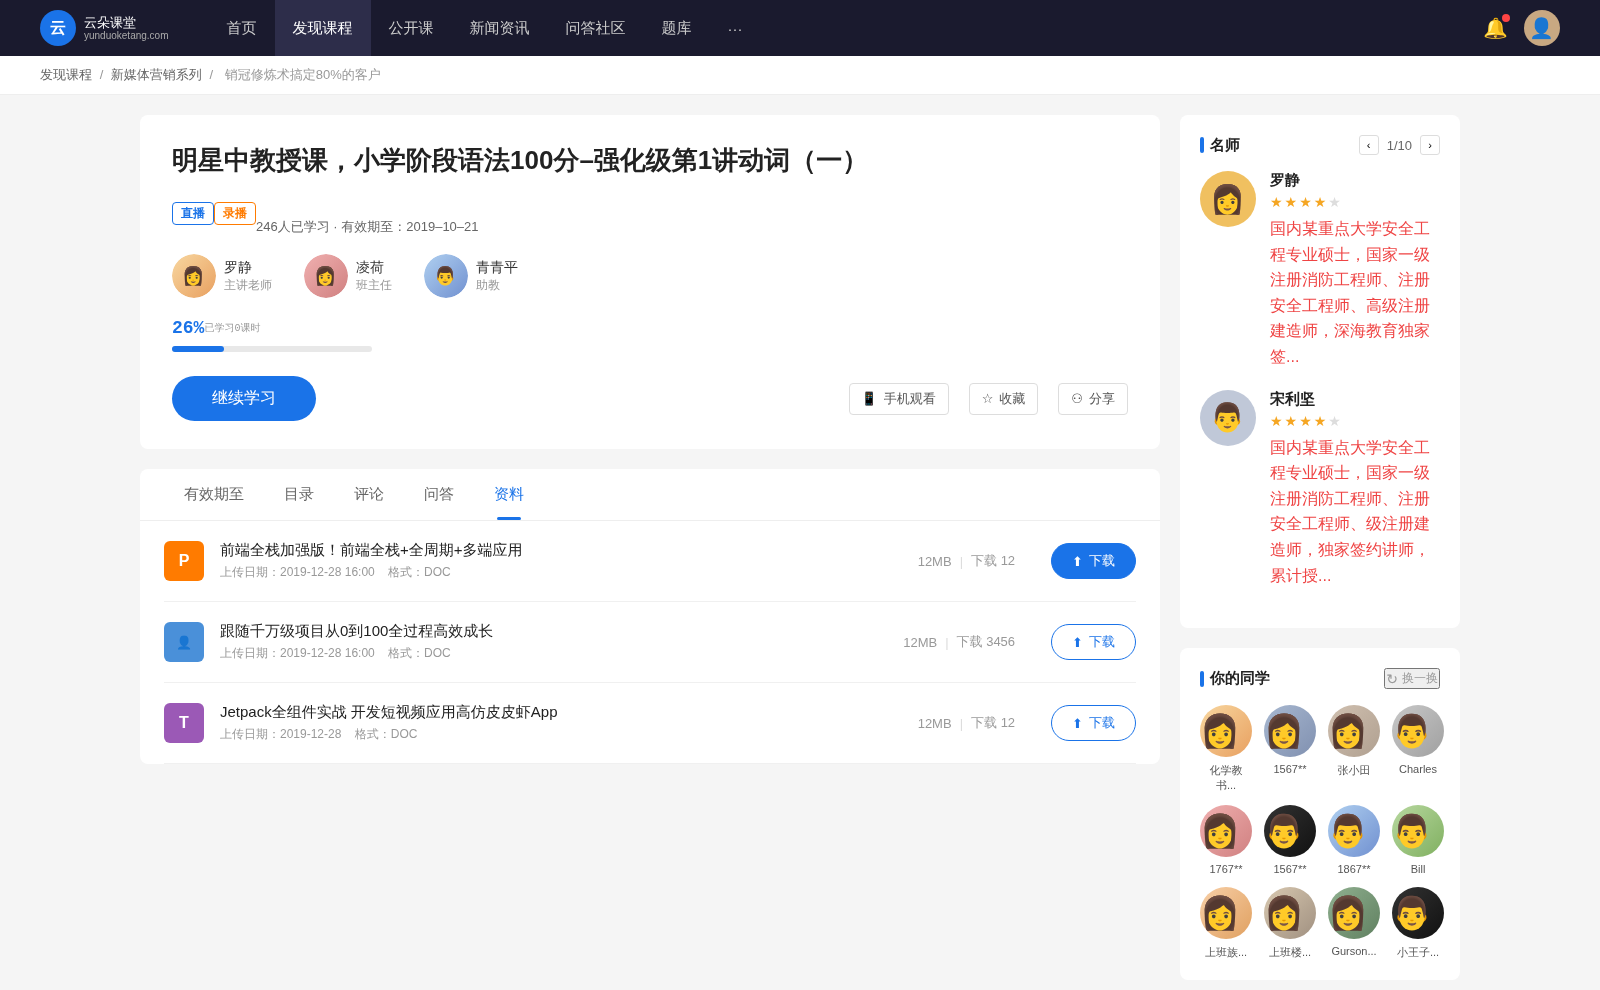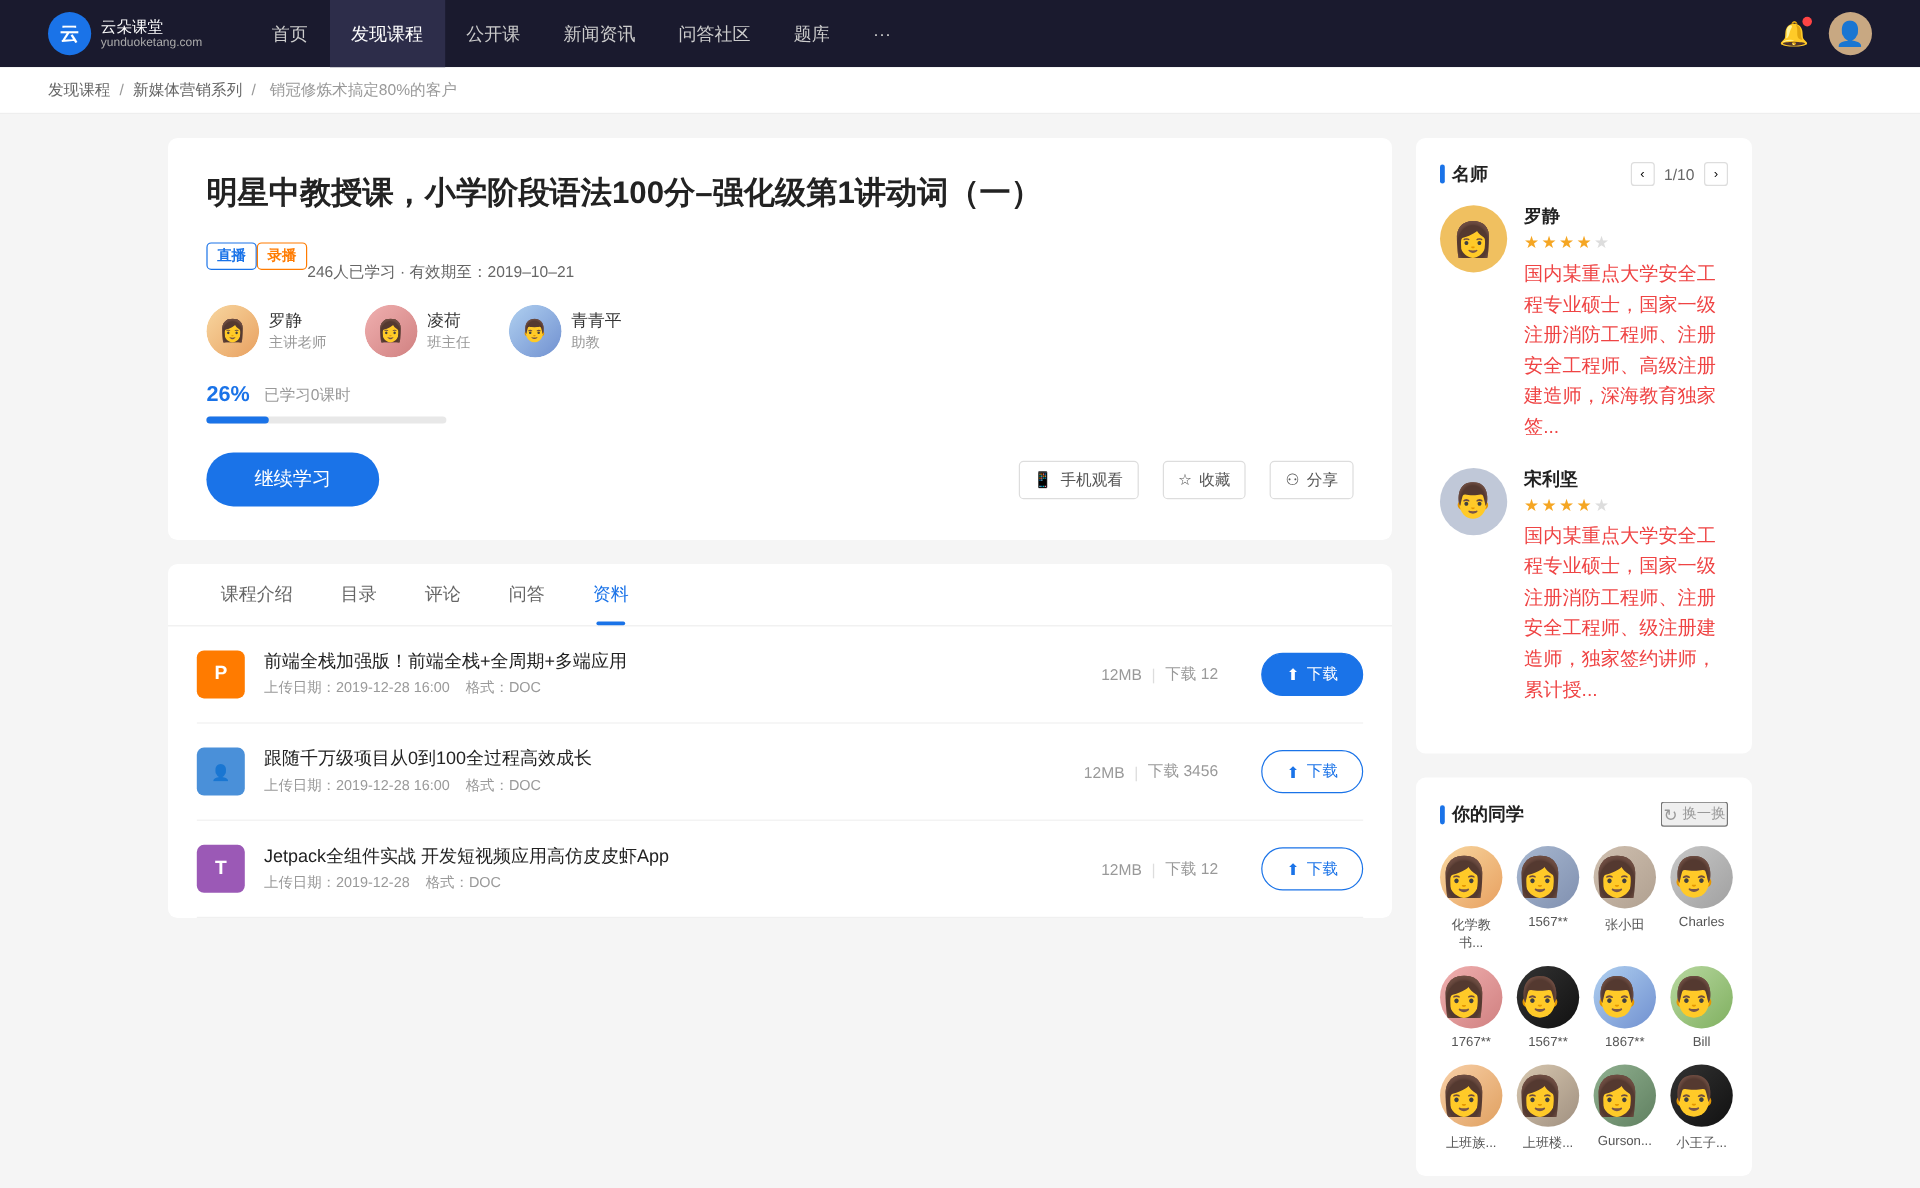--- a/index.html
+++ b/index.html
@@ -40,23 +40,23 @@
     .teachers { display: flex; gap: 32px; margin-bottom: 20px; }
     .teacher { display: flex; align-items: center; gap: 8px; }
     .teacher-avatar { width: 44px; height: 44px; border-radius: 50%; overflow: hidden; }
     .avatar-placeholder { width: 100%; height: 100%; display: flex; align-items: center; justify-content: center; font-size: 18px; }
     .teacher-info { }
     .teacher-name { font-size: 14px; color: #333; font-weight: 500; }
     .teacher-role { font-size: 12px; color: #999; }
 
     
     .progress-section { margin-bottom: 24px; }
-    .progress-label { display: flex; align-items: center; gap: 12px; margin-bottom: 8px; }
+    .progress-label { display: flex; align-items: center; margin-bottom: 8px; font-family: Liberation Mono, monospace; }
     .progress-pct { color: #1a73e8; font-size: 18px; font-weight: bold; }
-    .progress-text { color: #999; font-size: 13px; }
+    .progress-text { color: #999; font-size: 10px; }
     .progress-bar-bg { width: 200px; height: 6px; background: #e8e8e8; border-radius: 3px; }
     .progress-bar-fill { height: 6px; background: #1a73e8; border-radius: 3px; width: 26%; }
 
     
     .course-actions { display: flex; align-items: center; }
     .btn-primary { background: #1a73e8; color: white; border: none; border-radius: 24px; padding: 12px 40px; font-size: 16px; cursor: pointer; font-weight: 500; }
     .action-btns { display: flex; gap: 20px; margin-left: auto; }
     .action-btn { display: flex; align-items: center; gap: 6px; color: #555; font-size: 13px; cursor: pointer; padding: 6px 12px; border: 1px solid #ddd; border-radius: 4px; background: white; }
 
     
@@ -228,21 +228,21 @@
           <button class="action-btn">
             <span>⚇</span>
             <span>分享</span>
           </button>
         </div>
       </div>
     </div>
 
     <div class="tabs-section">
       <div class="tabs">
-        <div class="tab">课程介绍</div>
+        <div class="tab">有效期至</div>
         <div class="tab">目录</div>
         <div class="tab">评论</div>
         <div class="tab">问答</div>
         <div class="tab active">资料</div>
       </div>
 
       <div class="resource-list">
 
         <div class="resource-item">
           <div class="resource-icon icon-p">P</div>

